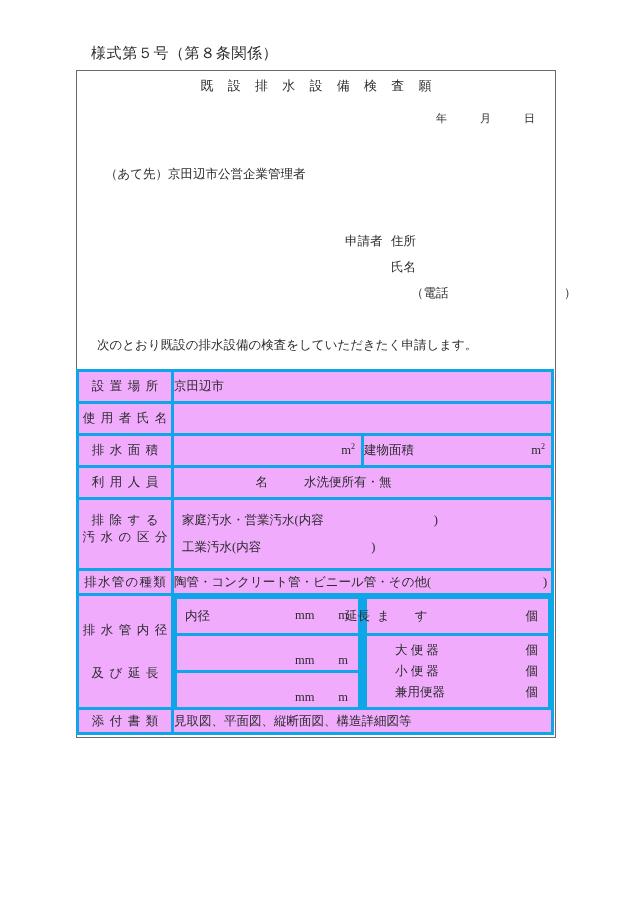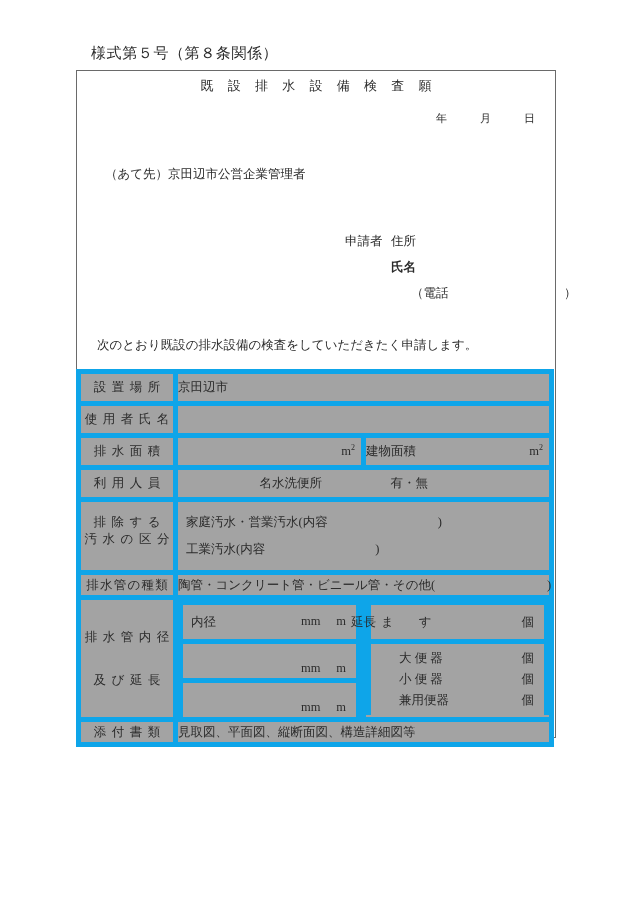--- a/index.html
+++ b/index.html
@@ -78,21 +78,21 @@
     left: 268px;
     top: 157px;
     font-size: 12.5px;
     line-height: 26px;
     white-space: nowrap;
   }
   .applicant .lbl {
     display: inline-block;
     width: 46px;
   }
-  .applicant .row2 { padding-left: 46px; font-weight: bold; }
+  .applicant .row2 { padding-left: 46px; }
   .applicant .row3 { padding-left: 66px; }
   .applicant .tel-open { display: inline-block; }
   .applicant .tel-close {
     display: inline-block;
     width: 128px;
     text-align: right;
   }
 
   .lead-text {
     position: absolute;
@@ -103,24 +103,24 @@
   }
 
   
   table.form-table {
     border-collapse: collapse;
     table-layout: fixed;
     width: 478px;
     font-size: 12.5px;
   }
   table.form-table td {
-    border: 5px solid #0ea5e9;
+    border: 3px solid #0ea5e9;
     padding: 0;
     vertical-align: middle;
-    background: #a3a3a3;
+    background: #f0abfc;
   }
   
   table.form-table { margin: -1px 0 0 -1px; }
 
   .lbl-cell {
     width: 92px;
     text-align: center;
     font-size: 12.5px;
     white-space: nowrap;
   }
@@ -141,22 +141,22 @@
     float: right;
     padding-right: 6px;
   }
   sup.sq { font-size: 8px; vertical-align: super; }
 
   .people-line {
     padding-left: 8px;
     white-space: nowrap;
   }
   .people-line .n1 { display: inline-block; width: 86px; text-align: right; }
-  .people-line .n2 { display: inline-block; width: 86px; }
-  .people-line .n3 { display: inline-block; width: 70px; text-align: right; }
+  .people-line .n2 { display: inline-block; width: 86px; text-align: right; }
+  .people-line .n3 { display: inline-block; width: 70px; }
 
   .two-line-cell {
     padding: 5px 8px;
     line-height: 27px;
     white-space: nowrap;
   }
   .two-line-cell .paren-gap { display: inline-block; width: 110px; }
 
   .pipe-kind .paren-gap { display: inline-block; width: 112px; }
 

